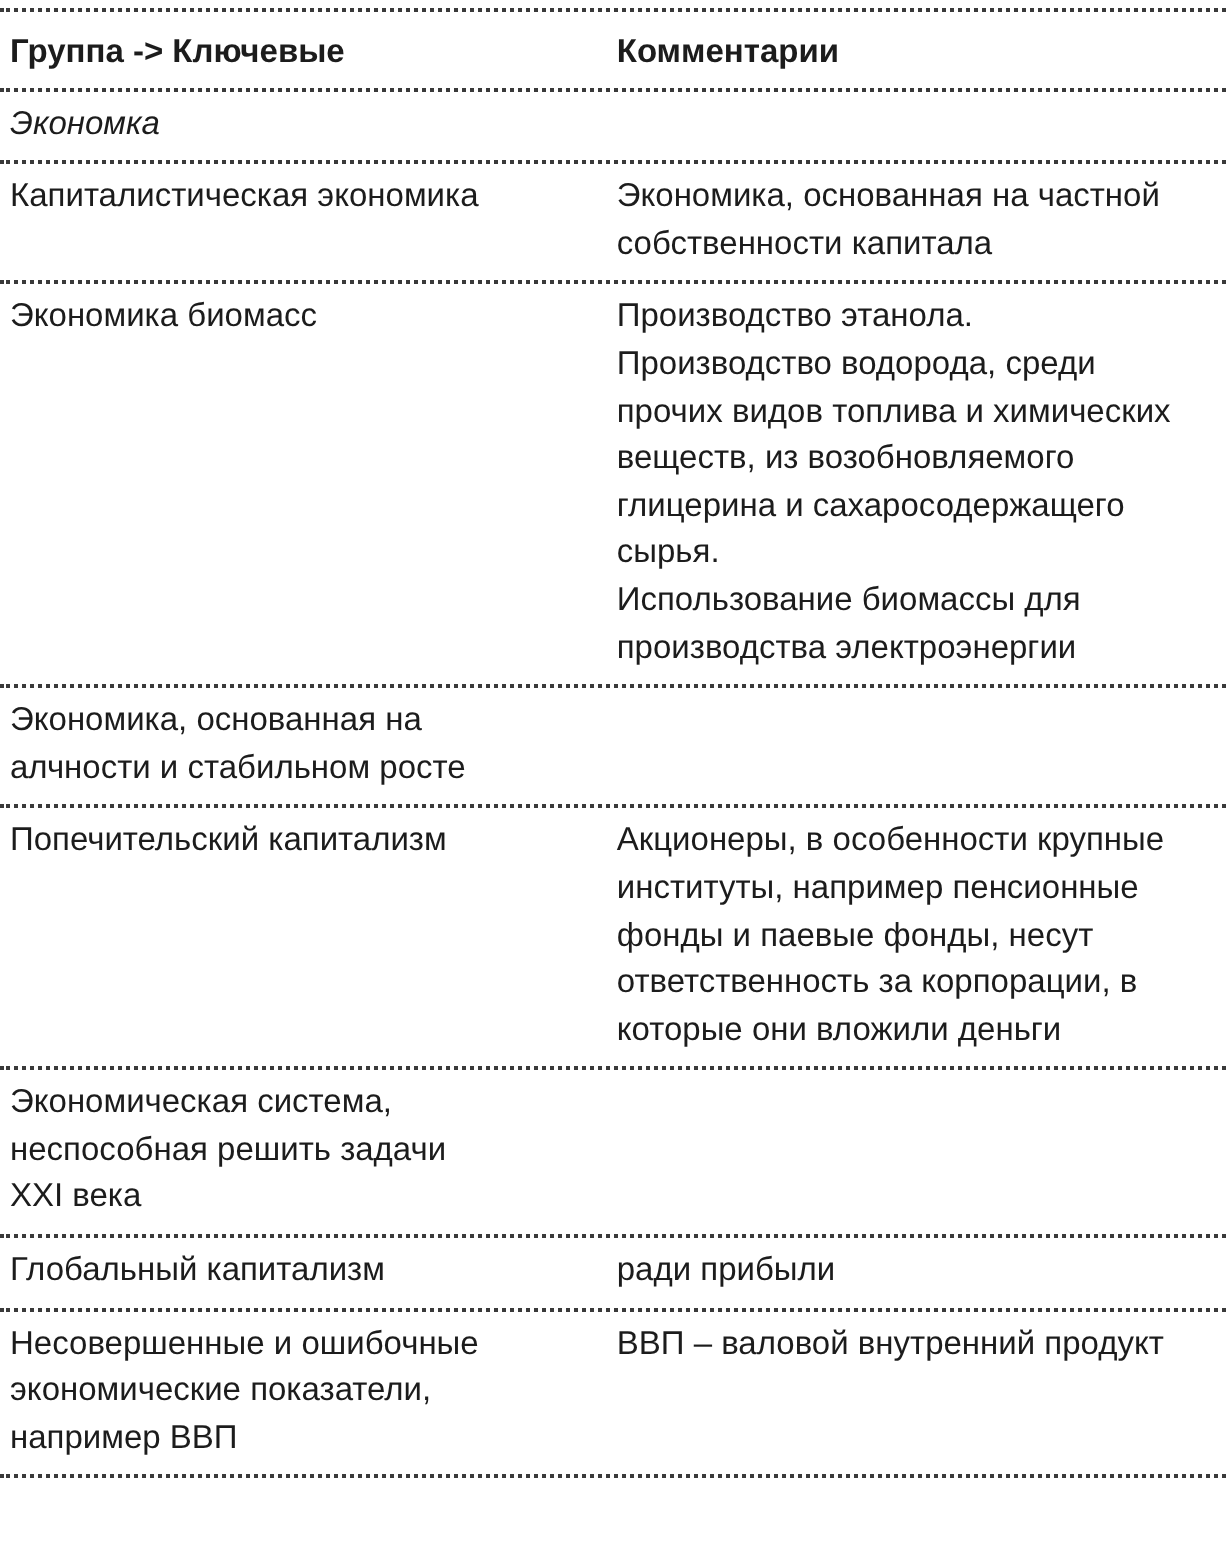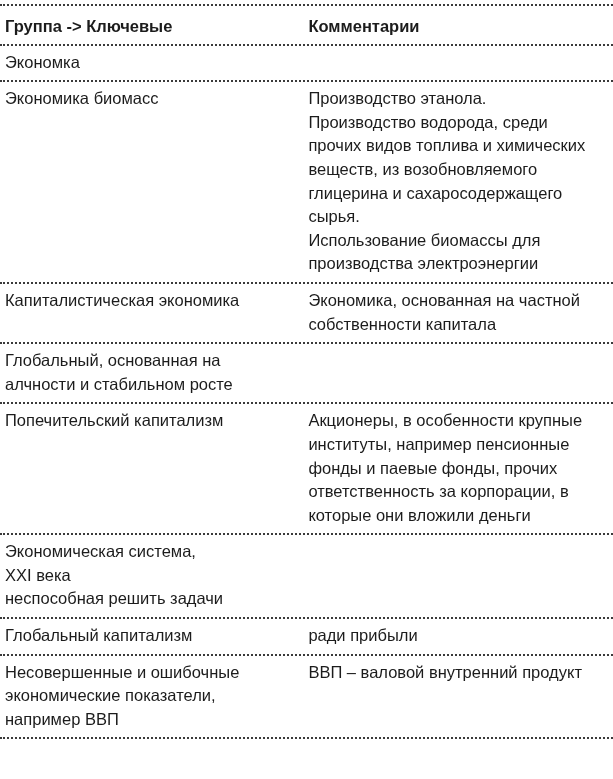--- a/index.html
+++ b/index.html
@@ -5,21 +5,21 @@
   html, body { margin:0; padding:0; background:#ffffff; }
   body { width:613px; height:779px; overflow:hidden; position:relative;
          font-family:"Liberation Sans", sans-serif; color:#1c1c1c; }
   .table { position:absolute; left:0; top:4px; width:613px; }
   .row { display:flex; border-top:2px dotted #3a3a3a; box-sizing:border-box;gap:40px; }
   .row:last-child { border-bottom:2px dotted #3a3a3a; }
   .cell { box-sizing:border-box; font-size:16.5px; line-height:23.6px; padding:5px 0 6px 0; }
   .c1 { width:283px; padding-left:5px; padding-right:8px; }
   .c2 { width:330px; padding-left:4px; padding-right:16px; }
   .hdr .cell { font-weight:bold; padding-top:9px; padding-bottom:5px; }
-  .italic .cell { }
+  .italic .cell { font-style:italic; }
   .line { display:block; white-space:nowrap; }
 </style>
 </head>
 <body>
 
 <div class="table">
   <div class="row hdr">
     <div class="cell c1">
       <span class="line">Группа -&gt; Ключевые</span>
     </div>
@@ -30,70 +30,70 @@
 
   <div class="row italic">
     <div class="cell c1">
       <span class="line">Экономка</span>
     </div>
     <div class="cell c2"></div>
   </div>
 
   <div class="row">
     <div class="cell c1">
+      <span class="line">Капиталистическая экономика</span>
+    </div>
+    <div class="cell c2">
+      <span class="line">Экономика, основанная на частной</span>
+      <span class="line">собственности капитала</span>
+    </div>
+  </div>
+
+  <div class="row">
+    <div class="cell c1">
       <span class="line">Экономика биомасс</span>
     </div>
     <div class="cell c2">
       <span class="line">Производство этанола.</span>
       <span class="line">Производство водорода, среди</span>
       <span class="line">прочих видов топлива и химических</span>
       <span class="line">веществ, из возобновляемого</span>
       <span class="line">глицерина и сахаросодержащего</span>
       <span class="line">сырья.</span>
       <span class="line">Использование биомассы для</span>
       <span class="line">производства электроэнергии</span>
     </div>
   </div>
 
   <div class="row">
     <div class="cell c1">
-      <span class="line">Капиталистическая экономика</span>
-    </div>
-    <div class="cell c2">
-      <span class="line">Экономика, основанная на частной</span>
-      <span class="line">собственности капитала</span>
-    </div>
-  </div>
-
-  <div class="row">
-    <div class="cell c1">
-      <span class="line">Глобальный, основанная на</span>
+      <span class="line">Экономика, основанная на</span>
       <span class="line">алчности и стабильном росте</span>
     </div>
     <div class="cell c2"></div>
   </div>
 
   <div class="row">
     <div class="cell c1">
       <span class="line">Попечительский капитализм</span>
     </div>
     <div class="cell c2">
       <span class="line">Акционеры, в особенности крупные</span>
       <span class="line">институты, например пенсионные</span>
-      <span class="line">фонды и паевые фонды, прочих</span>
+      <span class="line">фонды и паевые фонды, несут</span>
       <span class="line">ответственность за корпорации, в</span>
       <span class="line">которые они вложили деньги</span>
     </div>
   </div>
 
   <div class="row">
     <div class="cell c1">
       <span class="line">Экономическая система,</span>
+      <span class="line">неспособная решить задачи</span>
       <span class="line">XXI века</span>
-      <span class="line">неспособная решить задачи</span>
     </div>
     <div class="cell c2"></div>
   </div>
 
   <div class="row">
     <div class="cell c1">
       <span class="line">Глобальный капитализм</span>
     </div>
     <div class="cell c2">
       <span class="line">ради прибыли</span>

